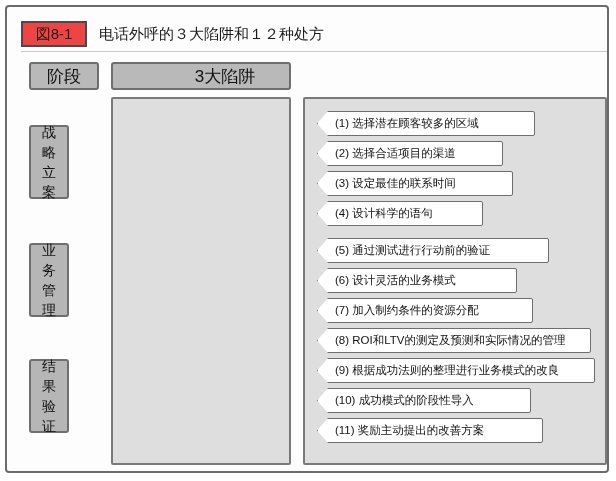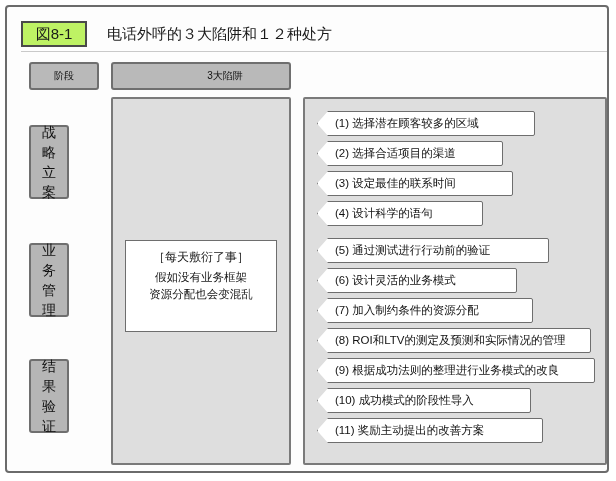--- a/index.html
+++ b/index.html
@@ -29,58 +29,57 @@
     box-sizing: border-box;
   }
   
   .fig-label {
     position: absolute;
     left: 14px;
     top: 14px;
     width: 66px;
     height: 26px;
     border: 2px solid #4a4a4a;
-    background: #bef264;
+    background: #ef4444;
     box-sizing: border-box;
     display: flex;
     align-items: center;
     justify-content: center;
     font-size: 15px;
     color: #1a1a1a;
     letter-spacing: 0px;
     text-align: center;
   }
   .fig-title {
     position: absolute;
     left: 92px;
     top: 16px;
     font-size: 15px;
     color: #1a1a1a;
     line-height: 22px;
-    margin-left: 8px;
   }
   .title-rule {
     position: absolute;
     left: 14px;
     top: 44px;
     width: 586px;
     height: 0;
     border-top: 1px solid #c9c9c9;
   }
   
   .hdr {
     position: absolute;
     height: 28px;
     border: 2px solid #6f6f6f;
     background: #b9b9b9;
     box-sizing: border-box;
     display: flex;
     align-items: center;
     justify-content: center;
-    font-size: 10px;
+    font-size: 17px;
     color: #111;
     border-radius: 3px;
   }
   .hdr-stage {
     left: 22px;
     top: 55px;
     width: 70px;
   }
   .hdr-traps {
     left: 104px;
@@ -215,25 +214,20 @@
       <span>管</span>
       <span>理</span>
     </div>
     <div class="stage stage-3">
       <span>结</span>
       <span>果</span>
       <span>验</span>
       <span>证</span>
     </div>
 
-    <div class="trap trap-2">
-      <span class="t-head">［每天敷衍了事］</span>
-      <span class="t-body" style="white-space:pre-line;">假如没有业务框架
-资源分配也会变混乱</span>
-    </div>
 
     <div class="remedy r-w1" style="top:104px">(1) 选择潜在顾客较多的区域</div>
     <div class="remedy r-w2" style="top:134px">(2) 选择合适项目的渠道</div>
     <div class="remedy r-w3" style="top:164px">(3) 设定最佳的联系时间</div>
     <div class="remedy r-w4" style="top:194px">(4) 设计科学的语句</div>
     <div class="remedy r-w5" style="top:231px">(5) 通过测试进行行动前的验证</div>
     <div class="remedy r-w6" style="top:261px">(6) 设计灵活的业务模式</div>
     <div class="remedy r-w7" style="top:291px">(7) 加入制约条件的资源分配</div>
     <div class="remedy r-w8" style="top:321px">(8) ROI和LTV的测定及预测和实际情况的管理</div>
     <div class="remedy r-w9" style="top:351px">(9) 根据成功法则的整理进行业务模式的改良</div>

